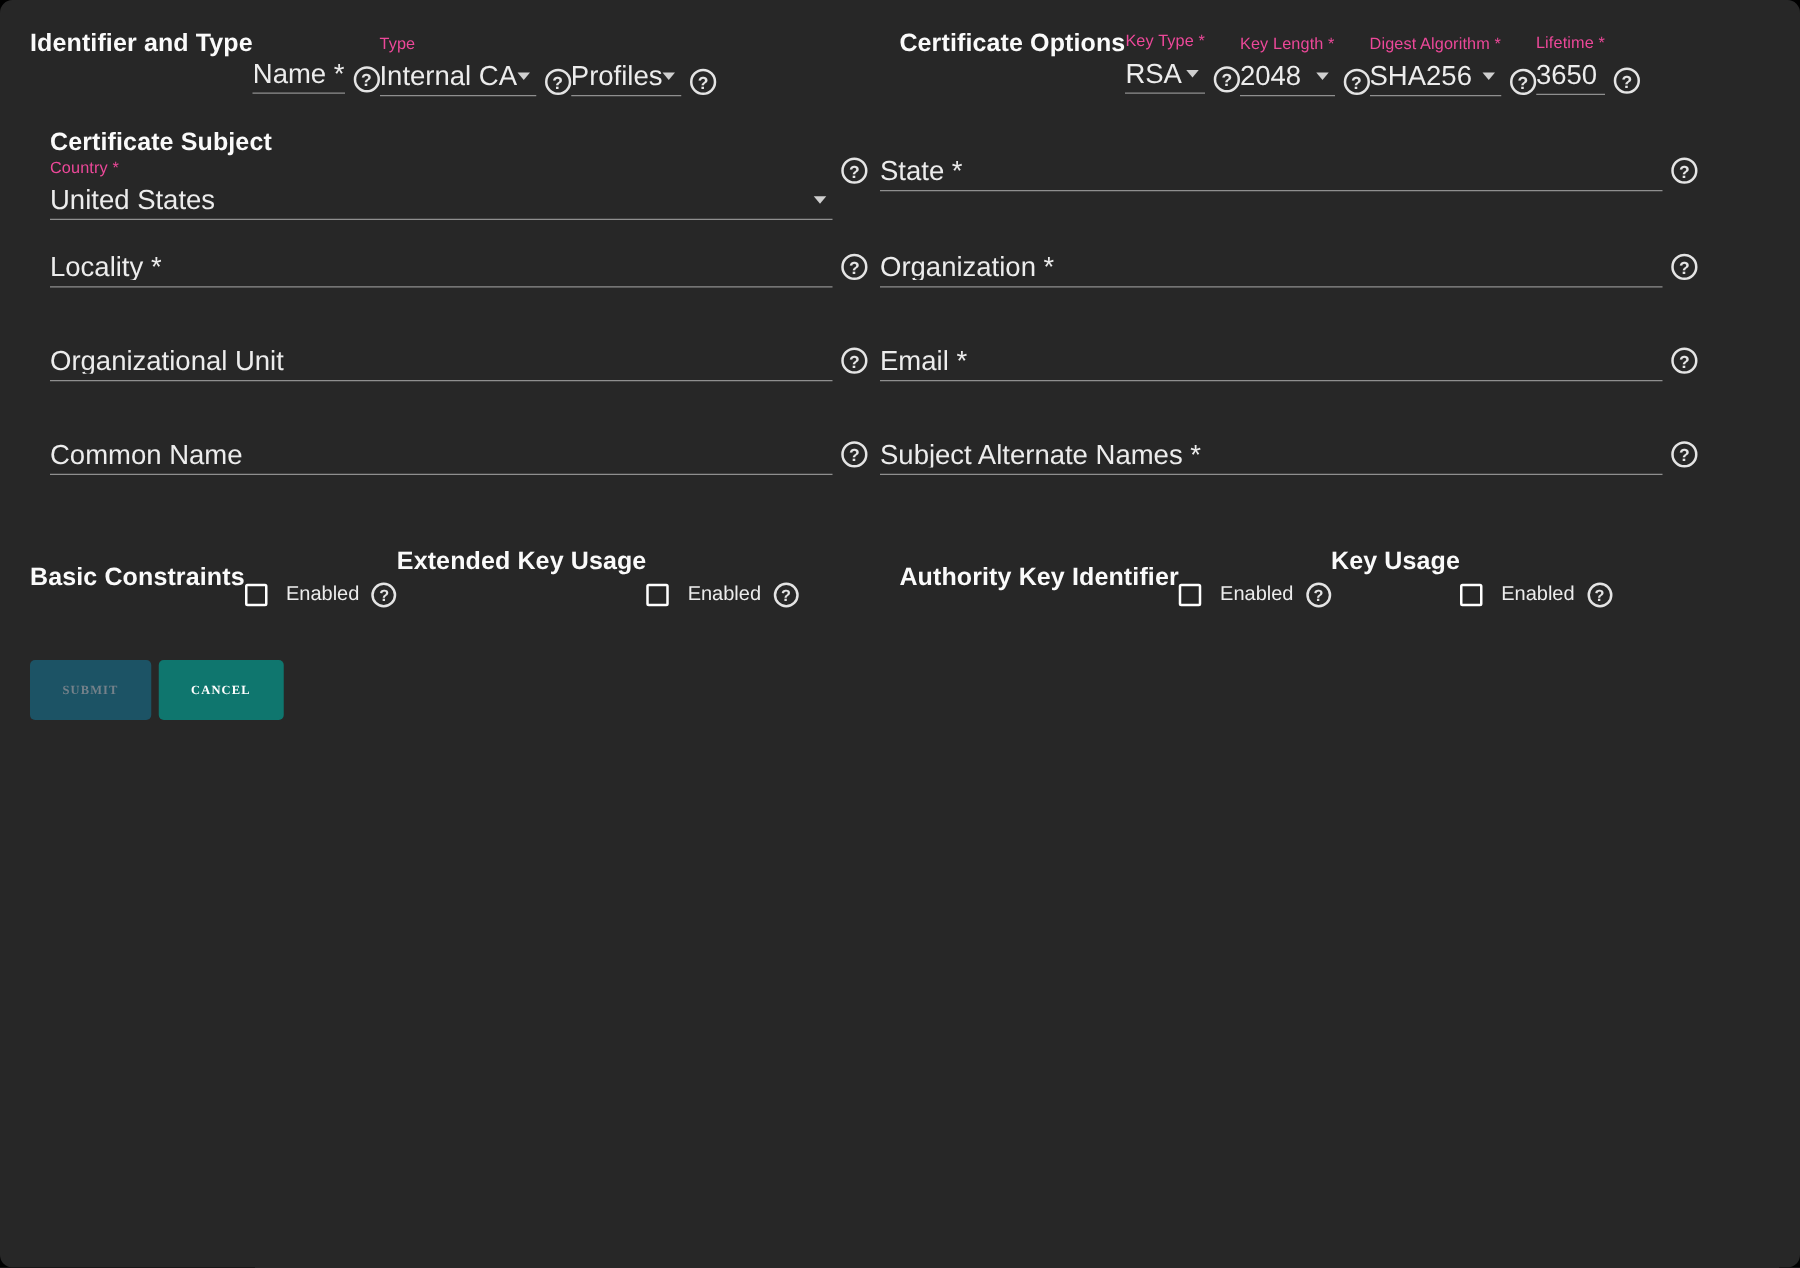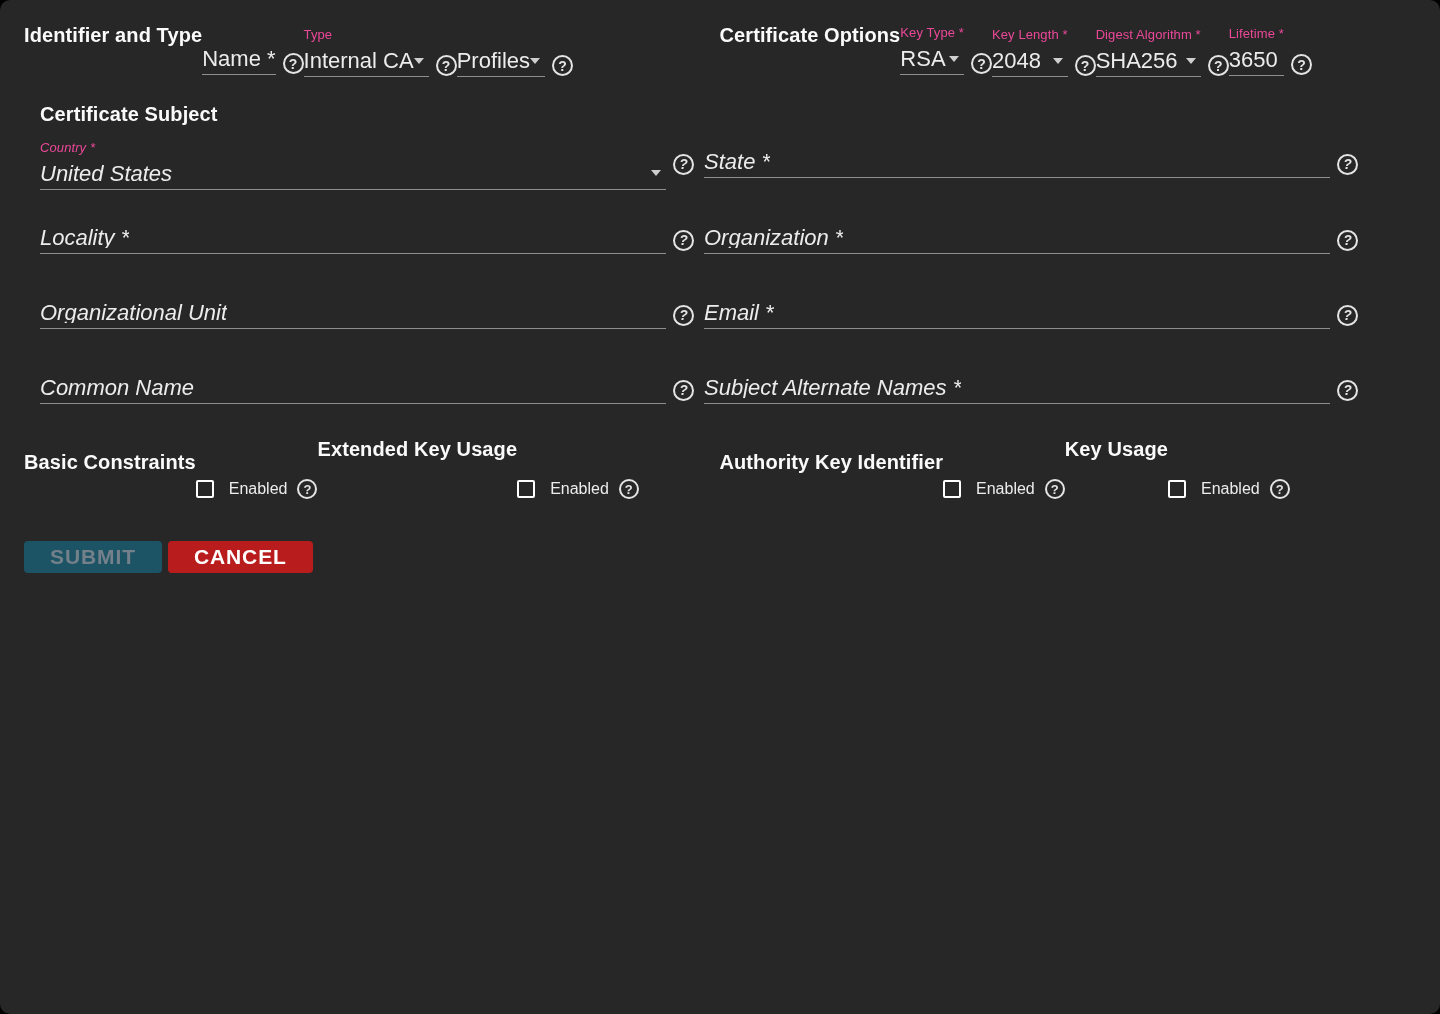--- a/index.html
+++ b/index.html
@@ -78,52 +78,52 @@
     font-size: 14px;
     font-weight: 700;
     color: #e4e4e4;
     margin: 0 0 1px 7px;
     cursor: pointer;
   }
 
   
   .subject { margin-right: 49px; margin-left: 16px; }
   .subject-title { margin-top: 26px; }
-  .srow { display: flex; align-items: center; font-style: italic; }
+  .srow { display: flex; align-items: flex-start; }
 
   
   .ext-title { margin-top: 23px; }
   .ext-title2 { margin-top: 10px; }
-  .cbrow { display: flex; align-items: center; margin-top: 49px; height: 24px; }
+  .cbrow { display: flex; align-items: center; margin-top: 36px; height: 24px; }
   .checkbox {
     width: 18px; height: 18px;
     border: 2px solid #ffffff;
     border-radius: 2px;
     background: transparent;
     cursor: pointer;
     flex: none;
   }
   .cb-label { font-size: 16px; color: #ececec; margin-left: 15px; cursor: pointer; }
   .cbrow .help { margin: 0 0 0 10px; width: 20px; height: 20px; font-size: 13px; }
 
   
   .actions { display: flex; gap: 6px; margin-top: 40px; }
   .btn {
-    height: 32px;
+    height: 48px;
     border: none;
     border-radius: 4px;
-    font-family: Liberation Sans, sans-serif;
+    font-family: Liberation Serif, serif;
     font-weight: 700;
-    font-size: 21px;
+    font-size: 10px;
     letter-spacing: .9px;
     padding: 0 26px;
     cursor: pointer;
   }
   .btn-submit { background: #1c5365; color: #74818a; }
-  .btn-cancel { background: #b91c1c; color: #ffffff; }
+  .btn-cancel { background: #0f766e; color: #ffffff; }
 </style>
 </head>
 <body>
 
 <div class="card">
 
   <div class="cols">
     <div class="col">
       <div class="section-title pt24">Identifier and Type</div>
 

